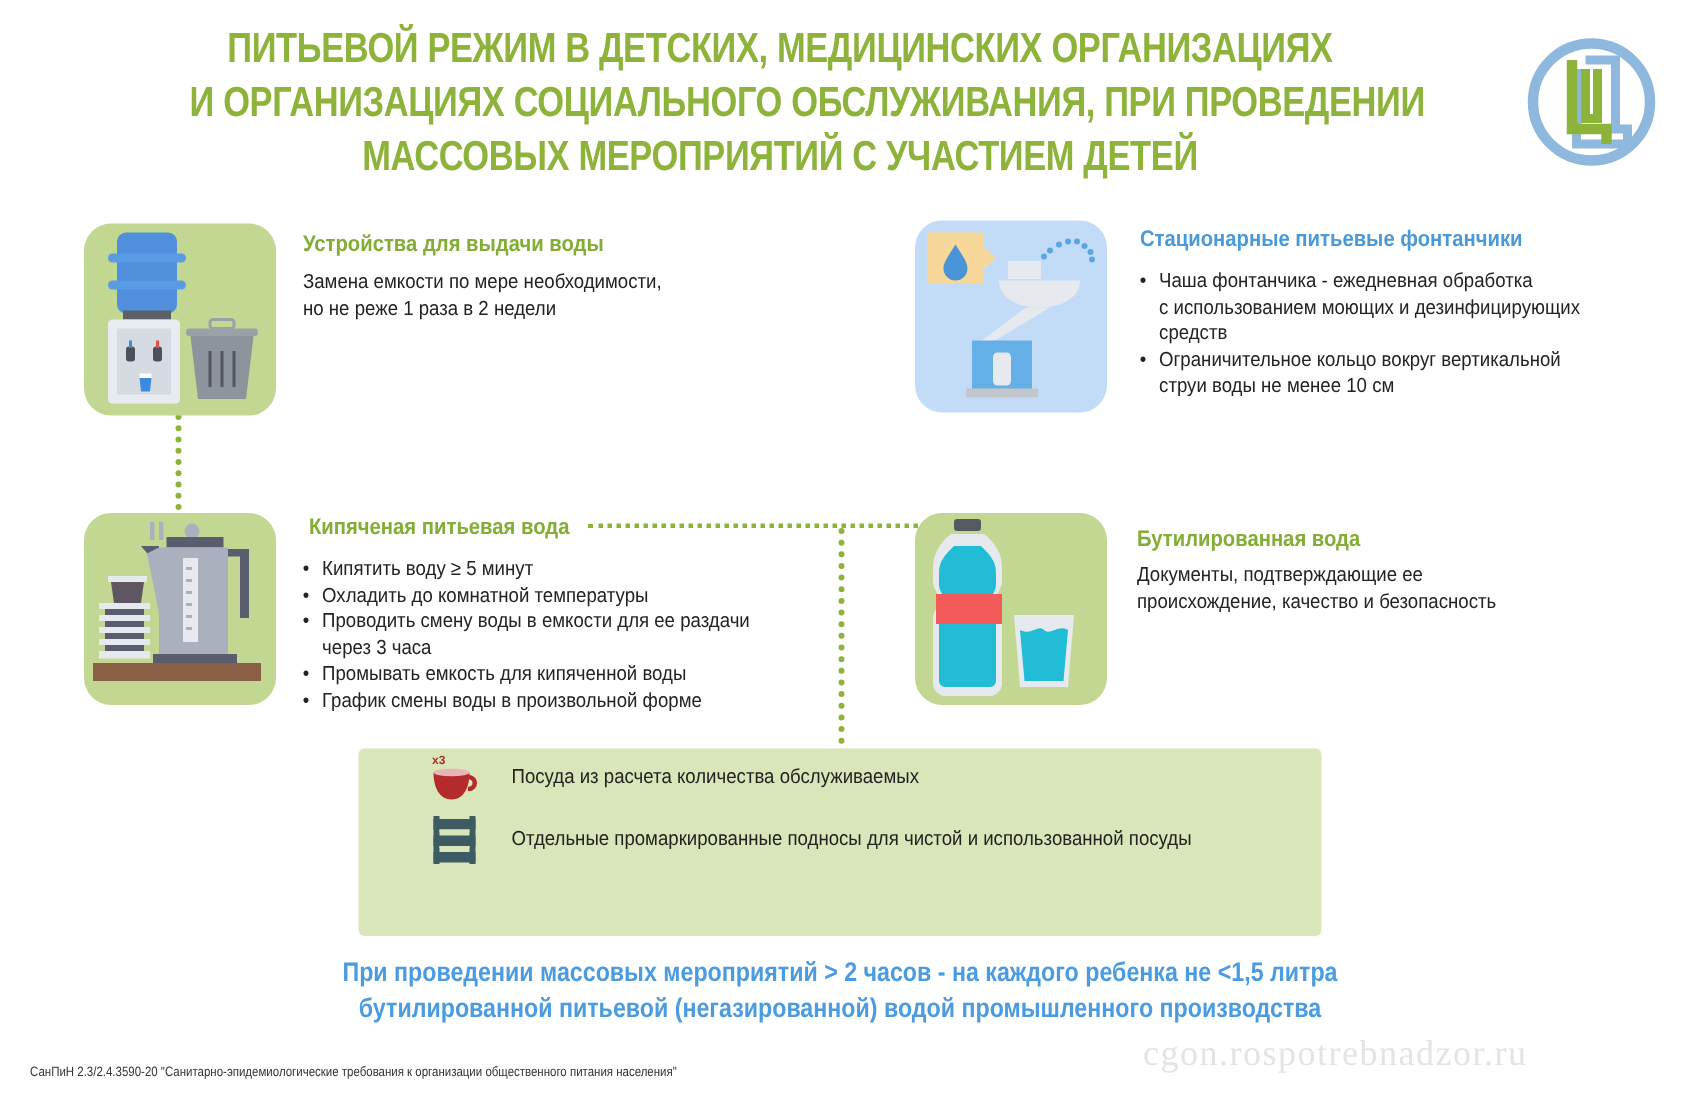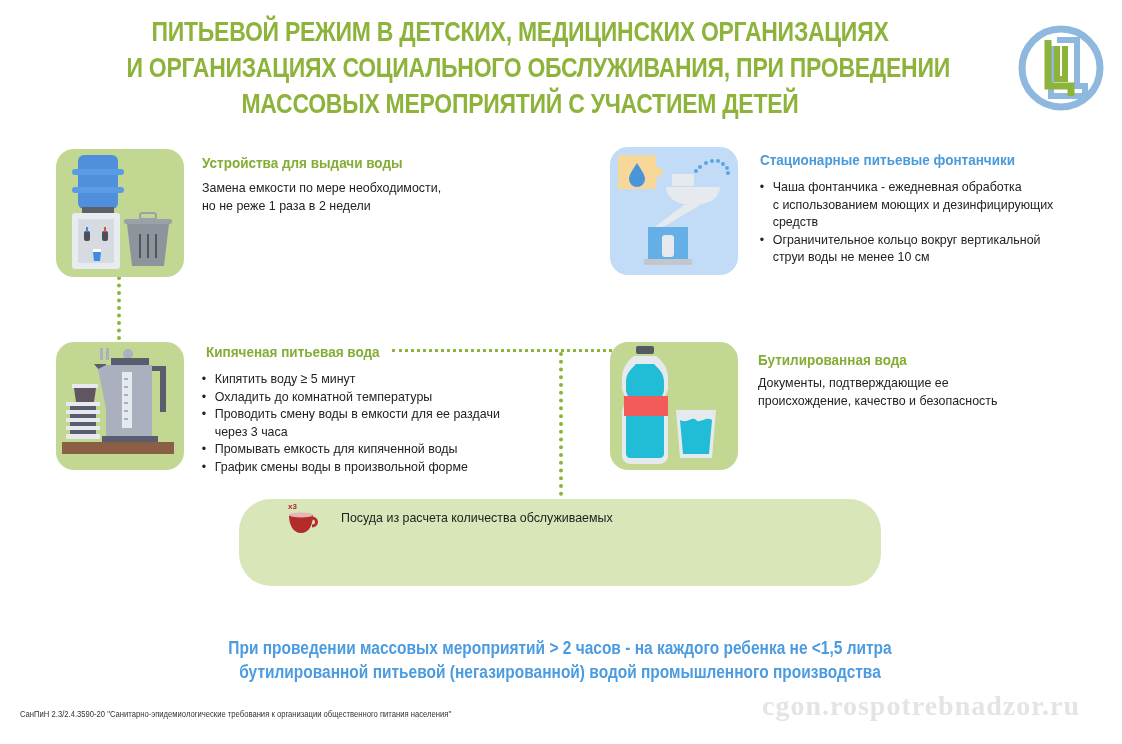--- a/index.html
+++ b/index.html
@@ -34,42 +34,42 @@
     transform: scaleX(0.92); transform-origin: left top; white-space: nowrap;
   }
   .text ul { list-style: none; }
   .text li { position: relative; padding-left: 16px; }
   .text li::before { content: "•"; position: absolute; left: 2px; top: 0; }
 
   .dots-v { position: absolute; width: 4px; border-left: 4px dotted #8db33b; }
   .dots-h { position: absolute; height: 4px; border-top: 3px dotted #8db33b; }
 
   .panel {
-    position: absolute; left: 239px; top: 499px; width: 642px; height: 87px;
-    background: #d8e6b9; border-radius: 32px;
+    position: absolute; left: 239px; top: 499px; width: 642px; height: 125px;
+    background: #d8e6b9; border-radius: 4px;
   }
   .panel-row { position: absolute; left: 0; height: 36px; width: 100%; }
   .panel-row .ptext {
     position: absolute; left: 102px; top: 9px; font-size: 13.5px; white-space: nowrap; color: #222;
     transform: scaleX(0.92); transform-origin: left top;
   }
   .panel-row .picon { position: absolute; left: 44px; top: 0; width: 40px; height: 36px; }
 
   .notice {
     position: absolute; left: 160px; top: 636px; width: 800px; text-align: center;
     color: #4b9be0; font-weight: bold; font-size: 18px; line-height: 24px;
     transform: scaleX(0.86); transform-origin: center top;
   }
   .footnote {
     position: absolute; left: 20px; top: 709px; font-size: 9px; color: #333; white-space: nowrap;
     transform: scaleX(0.85); transform-origin: left top;
   }
   .watermark {
     position: absolute; left: 762px; top: 690px; font-family: "Liberation Serif", serif;
-    font-size: 28px; color: #e4e4e4; letter-spacing: 1px; white-space: nowrap; font-weight: bold;
+    font-size: 24px; color: #e4e4e4; letter-spacing: 1px; white-space: nowrap;
   }
 </style>
 </head>
 <body>
 
 <div class="title">
   <div>ПИТЬЕВОЙ РЕЖИМ В ДЕТСКИХ, МЕДИЦИНСКИХ ОРГАНИЗАЦИЯХ</div>
   <div>И ОРГАНИЗАЦИЯХ СОЦИАЛЬНОГО ОБСЛУЖИВАНИЯ, ПРИ ПРОВЕДЕНИИ</div>
   <div>МАССОВЫХ МЕРОПРИЯТИЙ С УЧАСТИЕМ ДЕТЕЙ</div>
 </div>
@@ -222,20 +222,32 @@
 <div class="panel">
   <div class="panel-row" style="top:2px;">
     <svg class="picon" viewBox="0 0 40 36">
       <text x="5" y="8" font-size="8" font-weight="bold" fill="#b02a2a" font-family="Liberation Sans, sans-serif">x3</text>
       <path d="M6 14 h24 c0 10 -4 18 -12 18 s-12 -8 -12 -18z" fill="#b42b2b"></path>
       <ellipse cx="18" cy="14" rx="12" ry="2.5" fill="#e8b4b4"></ellipse>
       <path d="M29 17 c6 0 6 8 0 8" fill="none" stroke="#b42b2b" stroke-width="3"></path>
     </svg>
     <span class="ptext">Посуда из расчета количества обслуживаемых</span>
   </div>
+  <div class="panel-row" style="top:43px;">
+    <svg class="picon" viewBox="0 0 40 36">
+      <rect x="6" y="2" width="4" height="32" fill="#3e5a63"></rect>
+      <rect x="30" y="2" width="4" height="32" fill="#3e5a63"></rect>
+      <rect x="6" y="4" width="28" height="7" fill="#3e5a63"></rect>
+      <rect x="6" y="15" width="28" height="7" fill="#3e5a63"></rect>
+      <rect x="6" y="26" width="28" height="7" fill="#3e5a63"></rect>
+      <rect x="10" y="11" width="20" height="1.5" fill="#d8e6b9"></rect>
+      <rect x="10" y="22" width="20" height="1.5" fill="#d8e6b9"></rect>
+    </svg>
+    <span class="ptext">Отдельные промаркированные подносы  для чистой и использованной посуды</span>
+  </div>
 </div>
 
 <div class="notice">
   <div>При проведении массовых мероприятий  &gt; 2 часов - на каждого ребенка не &lt;1,5 литра</div>
   <div>бутилированной питьевой (негазированной) водой промышленного производства</div>
 </div>
 
 <div class="footnote">СанПиН 2.3/2.4.3590-20 "Санитарно-эпидемиологические требования к организации общественного питания населения"</div>
 <div class="watermark">cgon.rospotrebnadzor.ru</div>
 

